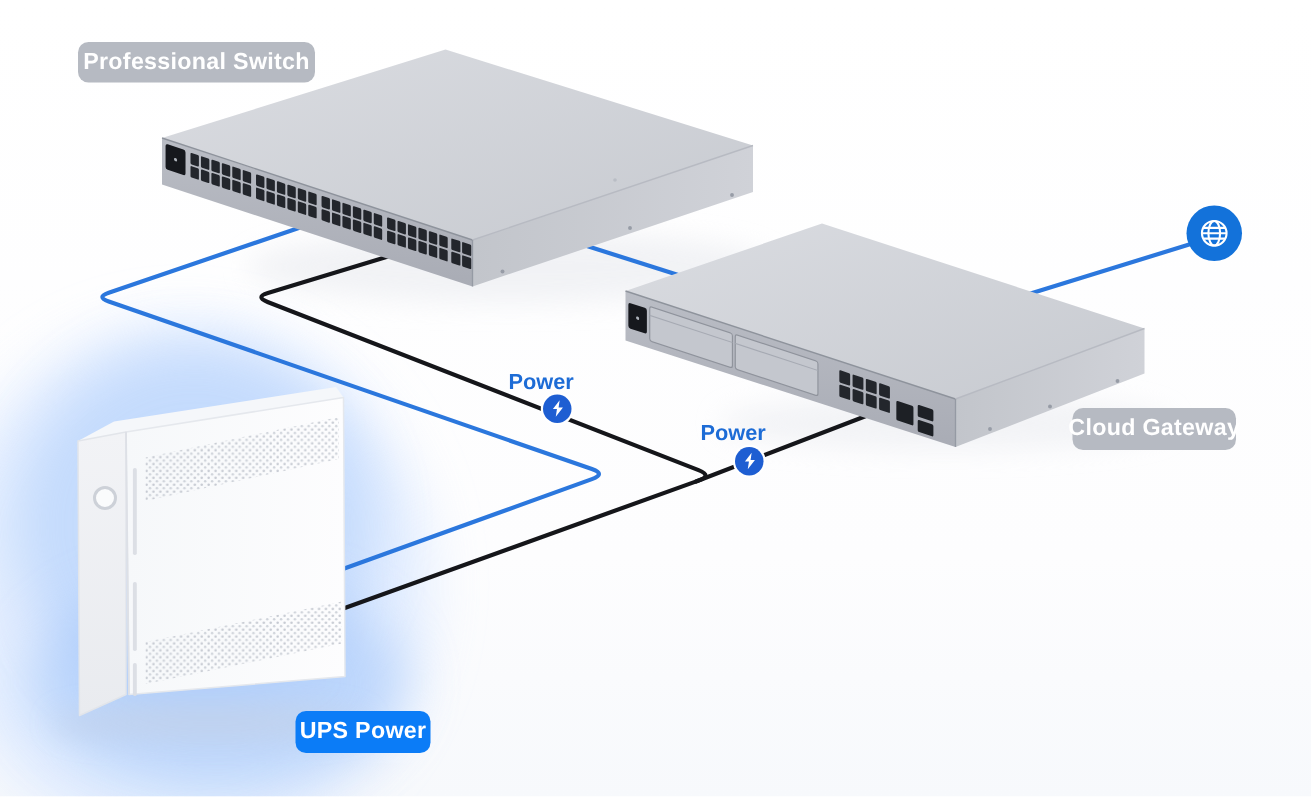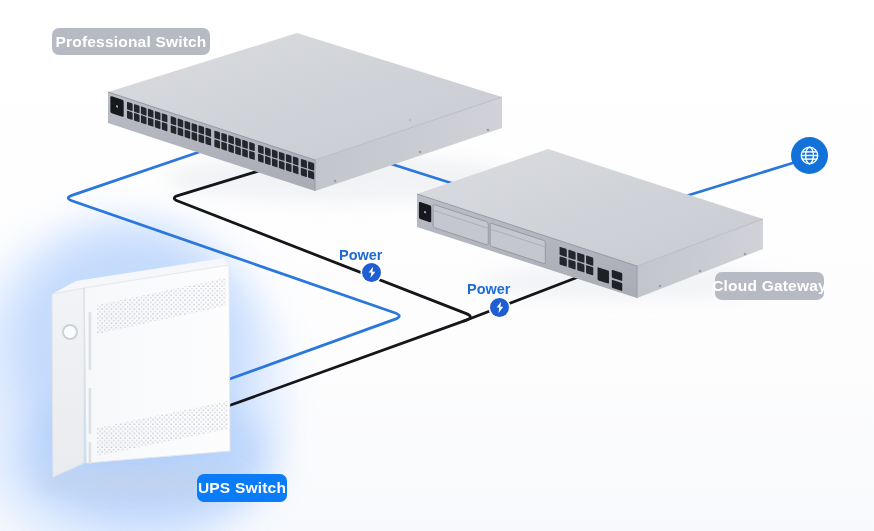--- a/index.html
+++ b/index.html
@@ -245,14 +245,14 @@
     <svg width="12" height="13" viewBox="0 0 12 13">
         <path d="M7.1,0.8 L2.6,6.6 L5.3,6.6 L4.5,11.9 L9.3,5.7 L6.4,5.7 Z" fill="#ffffff"></path>
       </svg>
   </div>
 
   <div class="power-label" id="power-label-1">Power</div>
   <div class="power-label" id="power-label-2">Power</div>
 
   <div class="device-badge grey-badge" id="ps-label">Professional Switch</div>
   <div class="device-badge grey-badge" id="cg-label">Cloud Gateway</div>
-  <div class="device-badge" id="ups-label">UPS Switch</div>
+  <div class="device-badge" id="ups-label">UPS Power</div>
 </div>
 
 </body></html>

